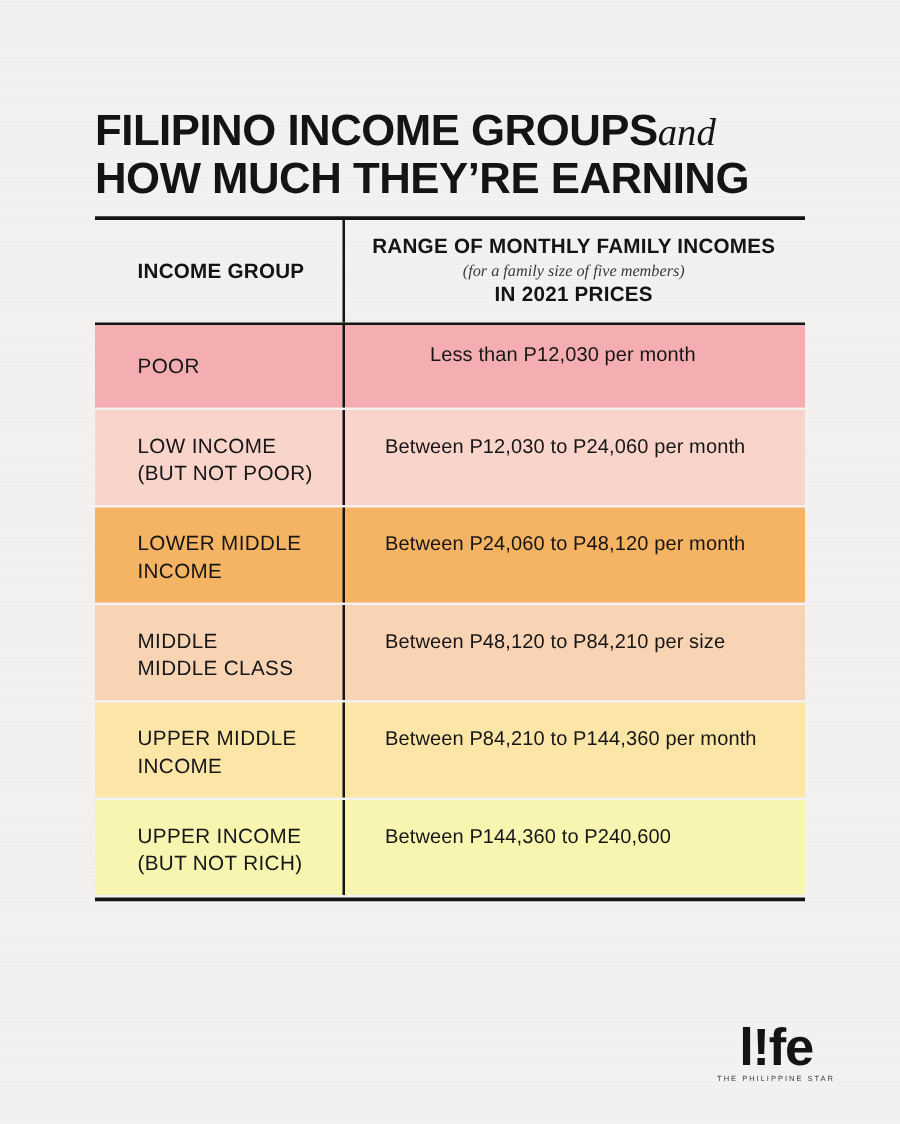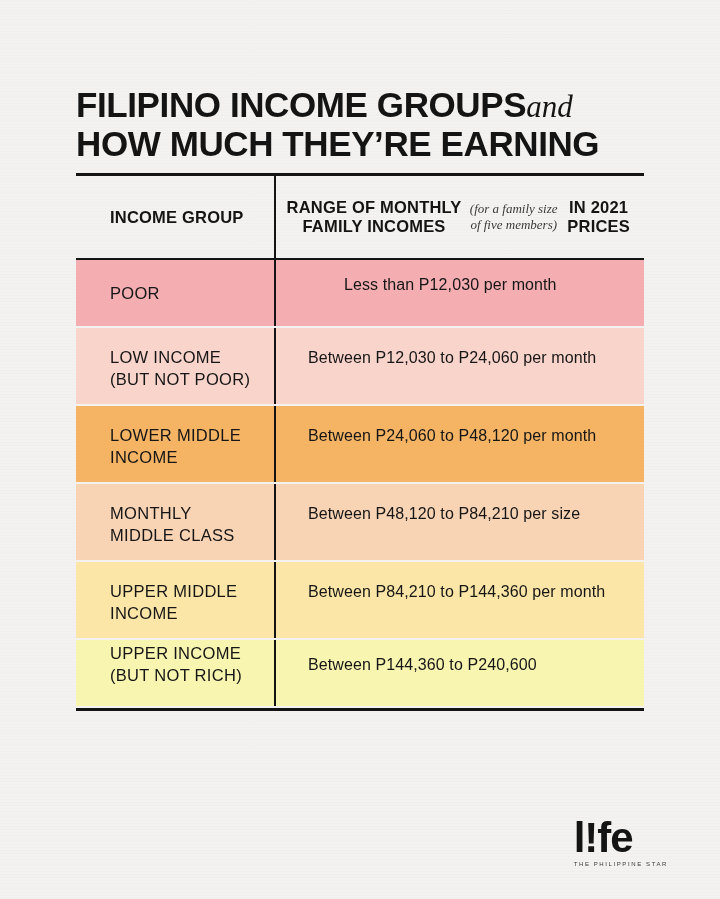--- a/index.html
+++ b/index.html
@@ -100,20 +100,21 @@
     font-size: 16.5px;
     letter-spacing: 0.2px;
     color: #141414;
   }
   .header-range {
     flex: 1;
     box-sizing: border-box;
     padding: 12px 10px 12px 10px;
     text-align: center;
     display: flex;
+    flex-direction: column;
     justify-content: center;
     align-items: center;
   }
   .header-range .l1 {
     font-weight: bold;
     font-size: 16.5px;
     letter-spacing: 0.2px;
     color: #141414;
   }
   .header-range .l2 {
@@ -143,20 +144,21 @@
     color: #161616;
   }
   .band-sep {
     height: 2px;
     background: #f3f2f0;
   }
   .logo {
     position: absolute;
     right: 52px;
     top: 818px;
+    text-align: center;
   }
   .logo-mark {
     font-family: "Liberation Sans", sans-serif;
     font-weight: bold;
     font-size: 42px;
     line-height: 40px;
     letter-spacing: -1px;
     color: #141414;
   }
   .logo-sub {
@@ -225,42 +227,42 @@
             <div class="group-name">INCOME</div>
           </div>
           <div class="cell-range">
             <span class="range-text">Between P24,060 to P48,120 per month</span>
           </div>
         </div>
         <div class="band-sep"></div>
         <div class="row" style="background: rgb(248, 211, 180);">
           <div class="divider-v"></div>
           <div class="cell-group" style="display: block; padding-top: 18px;">
-            <div class="group-name">MONTHLY</div>
+            <div class="group-name">MIDDLE</div>
             <div class="group-name">MIDDLE CLASS</div>
           </div>
           <div class="cell-range">
             <span class="range-text">Between P48,120 to P84,210 per size</span>
           </div>
         </div>
         <div class="band-sep"></div>
         <div class="row" style="background: rgb(251, 230, 168);">
           <div class="divider-v"></div>
           <div class="cell-group" style="display: block; padding-top: 18px;">
             <div class="group-name">UPPER MIDDLE</div>
             <div class="group-name">INCOME</div>
           </div>
           <div class="cell-range">
             <span class="range-text">Between P84,210 to P144,360 per month</span>
           </div>
         </div>
         <div class="band-sep"></div>
         <div class="row" style="background: rgb(247, 245, 176);">
           <div class="divider-v"></div>
-          <div class="cell-group" style="display: block; padding-top: 2px;">
+          <div class="cell-group" style="display: block; padding-top: 18px;">
             <div class="group-name">UPPER INCOME</div>
             <div class="group-name">(BUT NOT RICH)</div>
           </div>
           <div class="cell-range">
             <span class="range-text">Between P144,360 to P240,600</span>
           </div>
         </div>
         <div class="band-sep"></div>
       </div>
 

